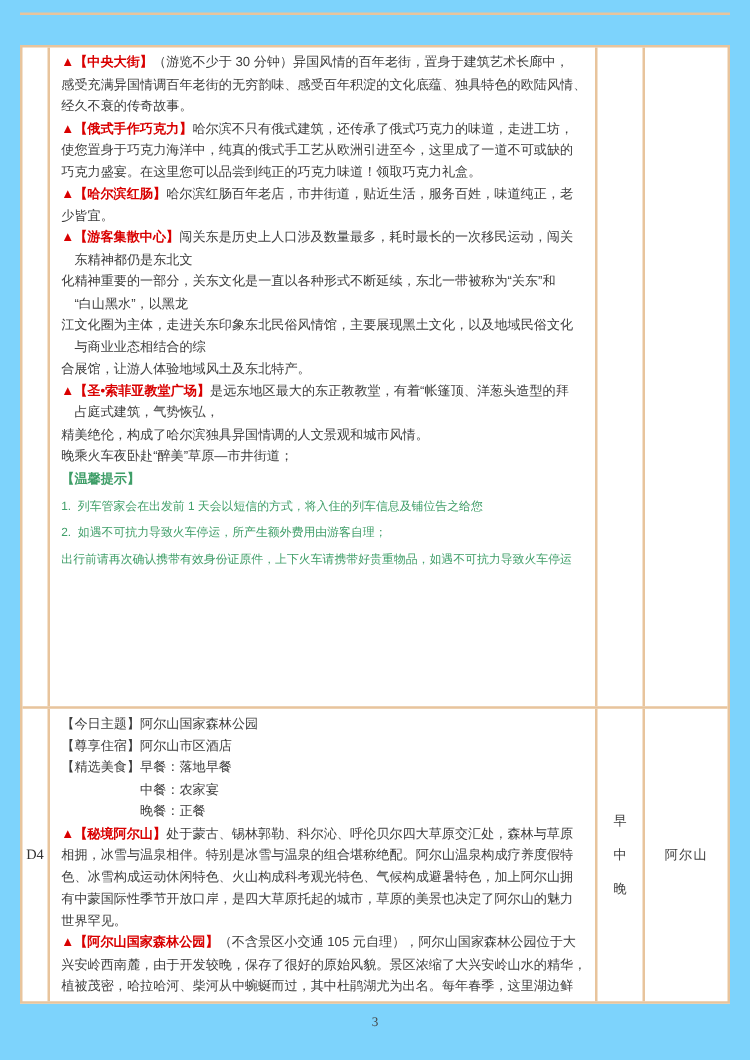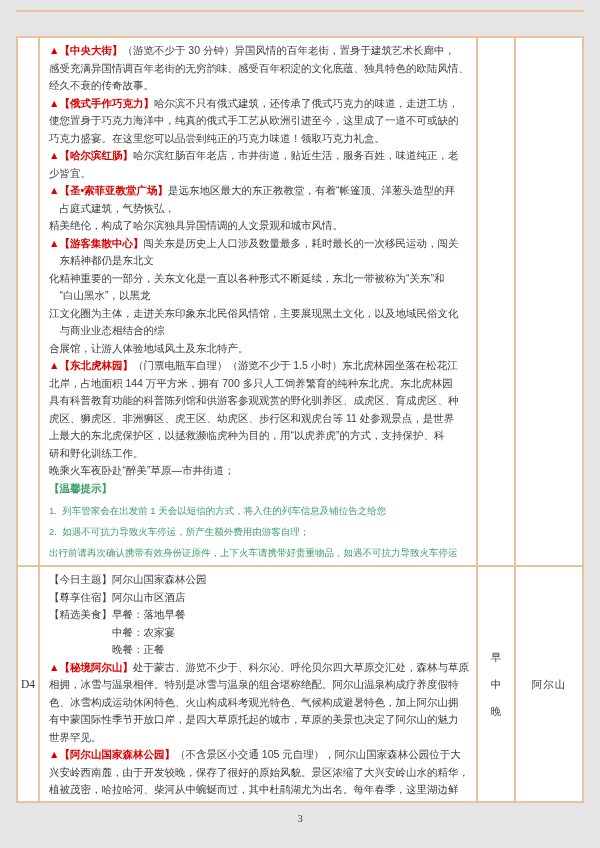--- a/index.html
+++ b/index.html
@@ -1,17 +1,17 @@
 <!DOCTYPE html>
 <html style="--border: #e8c49c; --red: #d90000; --green: #3f9e68;"><head>
 <meta charset="utf-8">
 <style>
   html,body{margin:0;padding:0;background:#ffffff;}
   .page{
-    position:relative;width:600px;height:848px;background:#e5e5e5;
+    position:relative;width:600px;height:848px;background:#7dd3fc;
     font-family:"Liberation Sans","DejaVu Sans",sans-serif;overflow:hidden;
   }
   .top-rule{position:absolute;top:10px;left:16px;width:568px;height:2px;background:var(--border,#e8c49c);}
   .itb{
     position:absolute;top:36px;left:16px;width:568px;height:767px;
     border:2px solid var(--border,#e8c49c);box-sizing:border-box;background:#fff;
     display:flex;flex-direction:column;
   }
   .row{display:flex;box-sizing:border-box;min-height:0;}
   .row-1{height:529px;border-bottom:2px solid var(--border,#e8c49c);}
@@ -58,55 +58,49 @@
       <div class="cell cell-day"></div>
       <div class="cell cell-content">
           <p class="block attraction"><span class="ttl">▲【中央大街】</span><span>（游览不少于 30 分钟）异国风情的百年老街，置身于建筑艺术长廊中，
 感受充满异国情调百年老街的无穷韵味、感受百年积淀的文化底蕴、独具特色的欧陆风情、
 经久不衰的传奇故事。</span></p>
           <p class="block attraction"><span class="ttl">▲【俄式手作巧克力】</span><span>哈尔滨不只有俄式建筑，还传承了俄式巧克力的味道，走进工坊，
 使您置身于巧克力海洋中，纯真的俄式手工艺从欧洲引进至今，这里成了一道不可或缺的
 巧克力盛宴。在这里您可以品尝到纯正的巧克力味道！领取巧克力礼盒。</span></p>
           <p class="block attraction"><span class="ttl">▲【哈尔滨红肠】</span><span>哈尔滨红肠百年老店，市井街道，贴近生活，服务百姓，味道纯正，老
 少皆宜。</span></p>
-          <p class="block attraction"><span class="ttl">▲【圣•索菲亚教堂广场】</span><span>是远东地区最大的东正教教堂，有着“帐篷顶、洋葱头造型的拜
-　占庭式建筑，气势恢弘，
-精美绝伦，构成了哈尔滨独具异国情调的人文景观和城市风情。</span></p>
           <p class="block attraction"><span class="ttl">▲【游客集散中心】</span><span>闯关东是历史上人口涉及数量最多，耗时最长的一次移民运动，闯关
 　东精神都仍是东北文
 化精神重要的一部分，关东文化是一直以各种形式不断延续，东北一带被称为“关东”和
 　“白山黑水”，以黑龙
 江文化圈为主体，走进关东印象东北民俗风情馆，主要展现黑土文化，以及地域民俗文化
 　与商业业态相结合的综
 合展馆，让游人体验地域风土及东北特产。</span></p>
-          <p class="block attraction"><span class="ttl">▲【东北虎林园】</span><span>（门票电瓶车自理）（游览不少于 1.5 小时）东北虎林园坐落在松花江
-北岸，占地面积 144 万平方米，拥有 700 多只人工饲养繁育的纯种东北虎。东北虎林园
-具有科普教育功能的科普陈列馆和供游客参观观赏的野化驯养区、成虎区、育成虎区、种
-虎区、狮虎区、非洲狮区、虎王区、幼虎区、步行区和观虎台等 11 处参观景点，是世界
-上最大的东北虎保护区，以拯救濒临虎种为目的，用“以虎养虎”的方式，支持保护、科
-研和野化训练工作。</span></p>
+          <p class="block attraction"><span class="ttl">▲【圣•索菲亚教堂广场】</span><span>是远东地区最大的东正教教堂，有着“帐篷顶、洋葱头造型的拜
+　占庭式建筑，气势恢弘，
+精美绝伦，构成了哈尔滨独具异国情调的人文景观和城市风情。</span></p>
           <p class="block plain"><span>晚乘火车夜卧赴“醉美”草原—市井街道；</span></p>
           <p class="block tip-header"><span>【温馨提示】</span></p>
           <p class="block tip"><span>1.  列车管家会在出发前 1 天会以短信的方式，将入住的列车信息及铺位告之给您</span></p>
           <p class="block tip"><span>2.  如遇不可抗力导致火车停运，所产生额外费用由游客自理；</span></p>
           <p class="block tip"><span>出行前请再次确认携带有效身份证原件，上下火车请携带好贵重物品，如遇不可抗力导致火车停运</span></p>
         </div>
       <div class="cell cell-meals"></div>
       <div class="cell cell-city"></div>
     </div>
 
     <div class="row row-2">
       <div class="cell cell-day">D4</div>
       <div class="cell cell-content">
           <p class="block plain"><span>【今日主题】阿尔山国家森林公园</span></p>
           <p class="block plain"><span>【尊享住宿】阿尔山市区酒店</span></p>
           <p class="block plain"><span>【精选美食】早餐：落地早餐
 　　　　　　中餐：农家宴
 　　　　　　晚餐：正餐</span></p>
-          <p class="block attraction"><span class="ttl">▲【秘境阿尔山】</span><span>处于蒙古、游览不少于、科尔沁、呼伦贝尔四大草原交汇处，森林与草原
+          <p class="block attraction"><span class="ttl">▲【秘境阿尔山】</span><span>处于蒙古、锡林郭勒、科尔沁、呼伦贝尔四大草原交汇处，森林与草原
 相拥，冰雪与温泉相伴。特别是冰雪与温泉的组合堪称绝配。阿尔山温泉构成疗养度假特
 色、冰雪构成运动休闲特色、火山构成科考观光特色、气候构成避暑特色，加上阿尔山拥
 有中蒙国际性季节开放口岸，是四大草原托起的城市，草原的美景也决定了阿尔山的魅力
 世界罕见。</span></p>
           <p class="block attraction"><span class="ttl">▲【阿尔山国家森林公园】</span><span>（不含景区小交通 105 元自理），阿尔山国家森林公园位于大
 兴安岭西南麓，由于开发较晚，保存了很好的原始风貌。景区浓缩了大兴安岭山水的精华，
 植被茂密，哈拉哈河、柴河从中蜿蜒而过，其中杜鹃湖尤为出名。每年春季，这里湖边鲜</span></p>
         </div>
       <div class="cell cell-meals">早
 中

